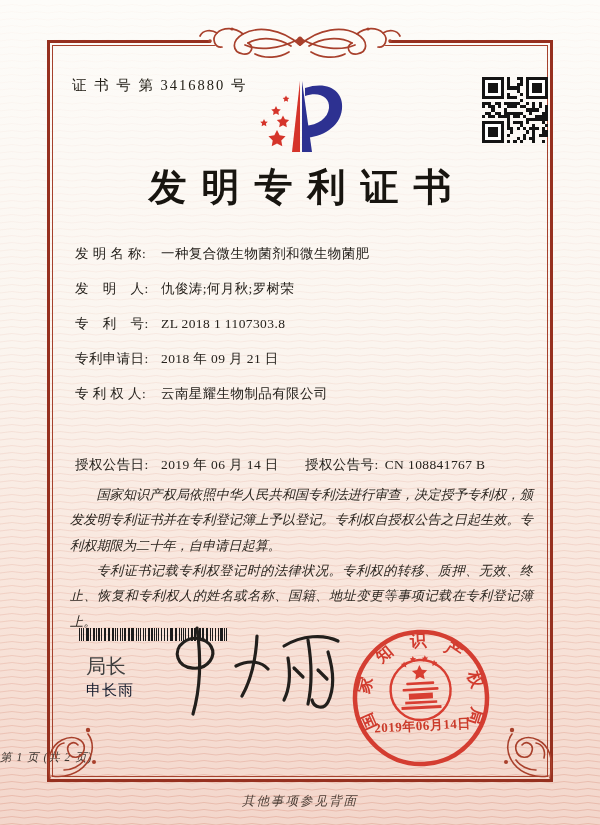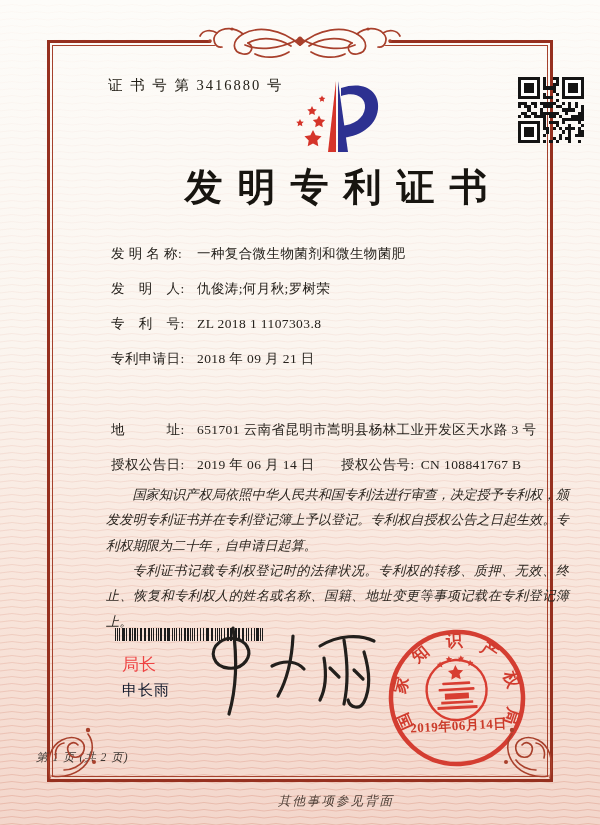--- a/index.html
+++ b/index.html
@@ -6,35 +6,35 @@
   body{
     width:600px;height:825px;position:relative;overflow:hidden;
     font-family:"Liberation Serif","DejaVu Serif",serif;color:#2a2724;
     background:linear-gradient(180deg,#fdfcf9 0%,#fbf5ef 42%,#f8e4da 74%,#f3d6cb 100%);
   }
   .abs{position:absolute;}
   #waves{position:absolute;left:0;top:0;z-index:0;}
   .frame{position:absolute;left:47px;top:40px;width:506px;height:742px;
     border:3px solid #96301f;box-sizing:border-box;z-index:1;}
   .frame-inner{position:absolute;inset:2px;border:1px solid #a5412c;}
-  .content{position:absolute;inset:0;z-index:2;margin-left:36px;}
+  .content{position:absolute;inset:0;z-index:2;}
   .cert-no{left:72px;top:76px;font-size:14.5px;letter-spacing:2px;color:#242018;}
   .logo{left:250px;top:78px;width:100px;height:90px;}
   .qr{left:482px;top:77px;width:66px;height:66px;}
   .title{left:0;top:162px;width:600px;text-align:center;font-size:38px;font-weight:600;
     letter-spacing:15px;padding-left:15px;box-sizing:border-box;color:#181510;}
   .field-row{left:75px;width:475px;font-size:13.5px;letter-spacing:.4px;white-space:nowrap;}
   .flabel{display:inline-block;min-width:80px;color:#26221d;}
   .fvalue{margin-left:6px;color:#26221d;}
   .grant2{position:absolute;left:230px;top:0;}
   .paras{left:70px;top:482px;width:463px;font-size:13.2px;line-height:1.92;
     font-style:italic;color:#2b2620;text-align:justify;}
   .paras p{margin:0;text-indent:2em;font-style:italic;}
   .barcode{left:78px;top:628px;}
-  .director-title{left:86px;top:653px;font-size:17px;color:#ef4444;}
+  .director-title{left:86px;top:653px;font-size:20px;color:#404040;}
   .director-name{left:86px;top:681px;font-size:15px;color:#0f172a;letter-spacing:1px;}
   .signature{left:162px;top:622px;width:190px;height:100px;}
   .seal{left:346px;top:616px;width:150px;height:166px;}
   .page-indicator{left:0;top:750px;width:600px;text-align:left;font-size:11.5px;
     font-style:italic;color:#3e3833;letter-spacing:1px;}
   .back-note{left:0;top:793px;width:600px;text-align:center;font-size:12.5px;
     font-style:italic;color:#4e4038;letter-spacing:2px;}
   .ornament{left:185px;top:14px;width:230px;height:52px;z-index:3;}
   .corner{width:62px;height:80px;z-index:3;}
   .corner-left{left:44px;top:700px;}
@@ -368,22 +368,22 @@
   </div>
   <div class="abs field-row" style="top:280px">
     <span class="flabel">发　明　人:</span><span class="fvalue">仇俊涛;何月秋;罗树荣</span>
   </div>
   <div class="abs field-row" style="top:315px">
     <span class="flabel">专　利　号:</span><span class="fvalue">ZL 2018 1 1107303.8</span>
   </div>
   <div class="abs field-row" style="top:350px">
     <span class="flabel">专利申请日:</span><span class="fvalue">2018 年 09 月 21 日</span>
   </div>
-  <div class="abs field-row" style="top:421px">
-    <span class="flabel">地　　　址:</span><span class="fvalue">651701 云南省昆明市嵩明县杨林工业开发区天水路 3 号</span>
+  <div class="abs field-row" style="top:385px">
+    <span class="flabel">专 利 权 人:</span><span class="fvalue">云南星耀生物制品有限公司</span>
   </div>
   <div class="abs field-row" style="top:456px">
     <span class="flabel">授权公告日:</span><span class="fvalue">2019 年 06 月 14 日</span>
     <span class="grant2">
       <span class="flabel" style="min-width:0">授权公告号:</span><span class="fvalue">CN 108841767 B</span>
     </span>
   </div>
 
   <div class="abs paras">
     <p>国家知识产权局依照中华人民共和国专利法进行审查，决定授予专利权，颁发发明专利证书并在专利登记簿上予以登记。专利权自授权公告之日起生效。专利权期限为二十年，自申请日起算。</p>

